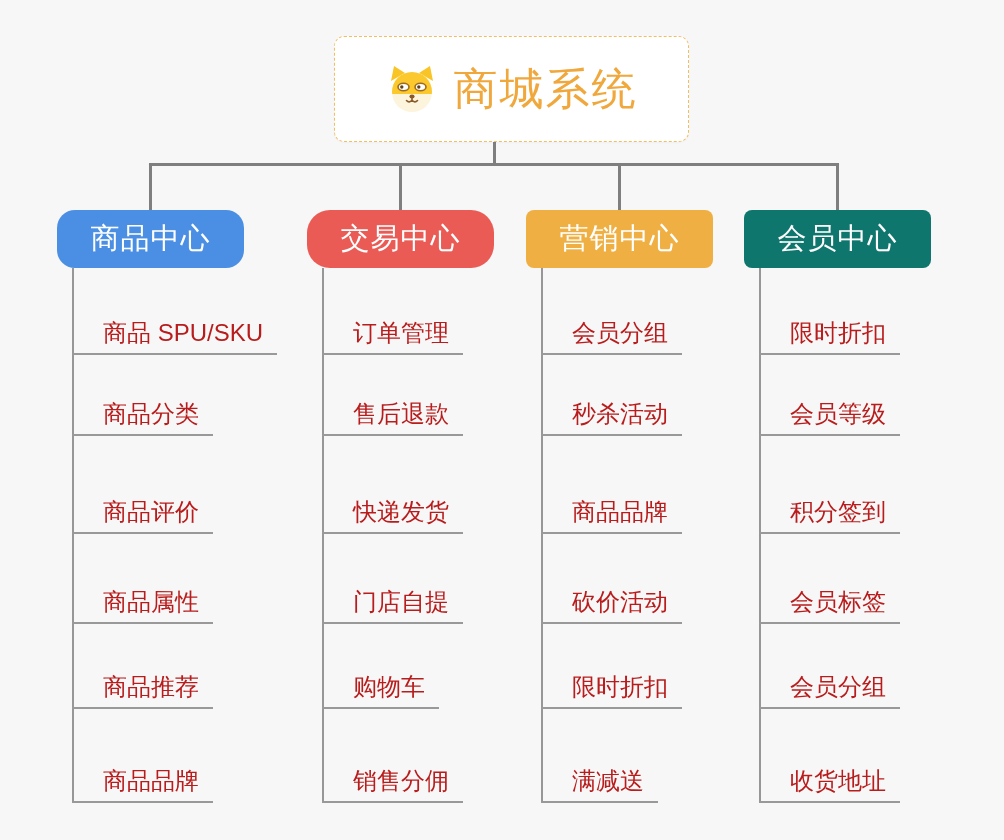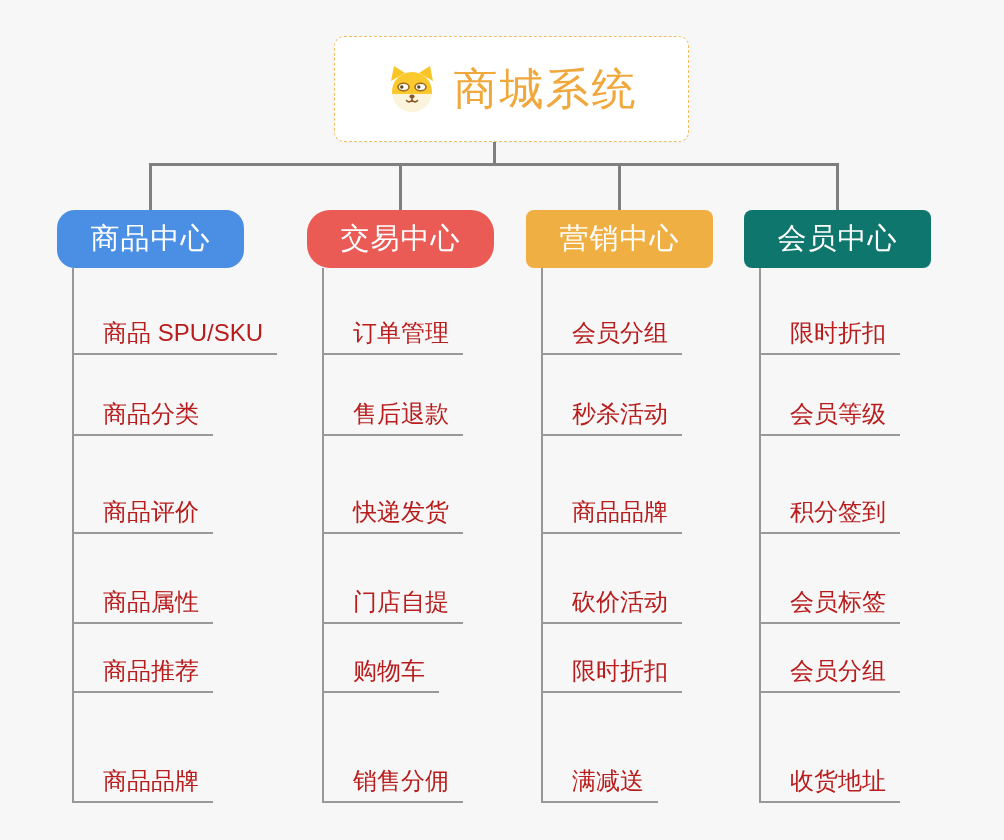--- a/index.html
+++ b/index.html
@@ -53,21 +53,21 @@
     background:#979797;
   }
   .item{
     position:absolute;left:15px;
     padding:0 14px 4px 31px;
     border-bottom:2px solid #999999;
     font-size:24px;line-height:32px;color:#b91c1c;
     white-space:nowrap;
   }
   .i0{top:107px}.i1{top:188px}.i2{top:286px}
-  .i3{top:376px}.i4{top:445px}.i5{top:555px}
+  .i3{top:376px}.i4{top:461px}.i5{top:555px}
 </style>
 </head>
 <body>
 
 <div class="stage">
 
   <div class="conn stem"></div>
   <div class="conn rail"></div>
   <div class="conn drop d0"></div>
   <div class="conn drop d1"></div>

